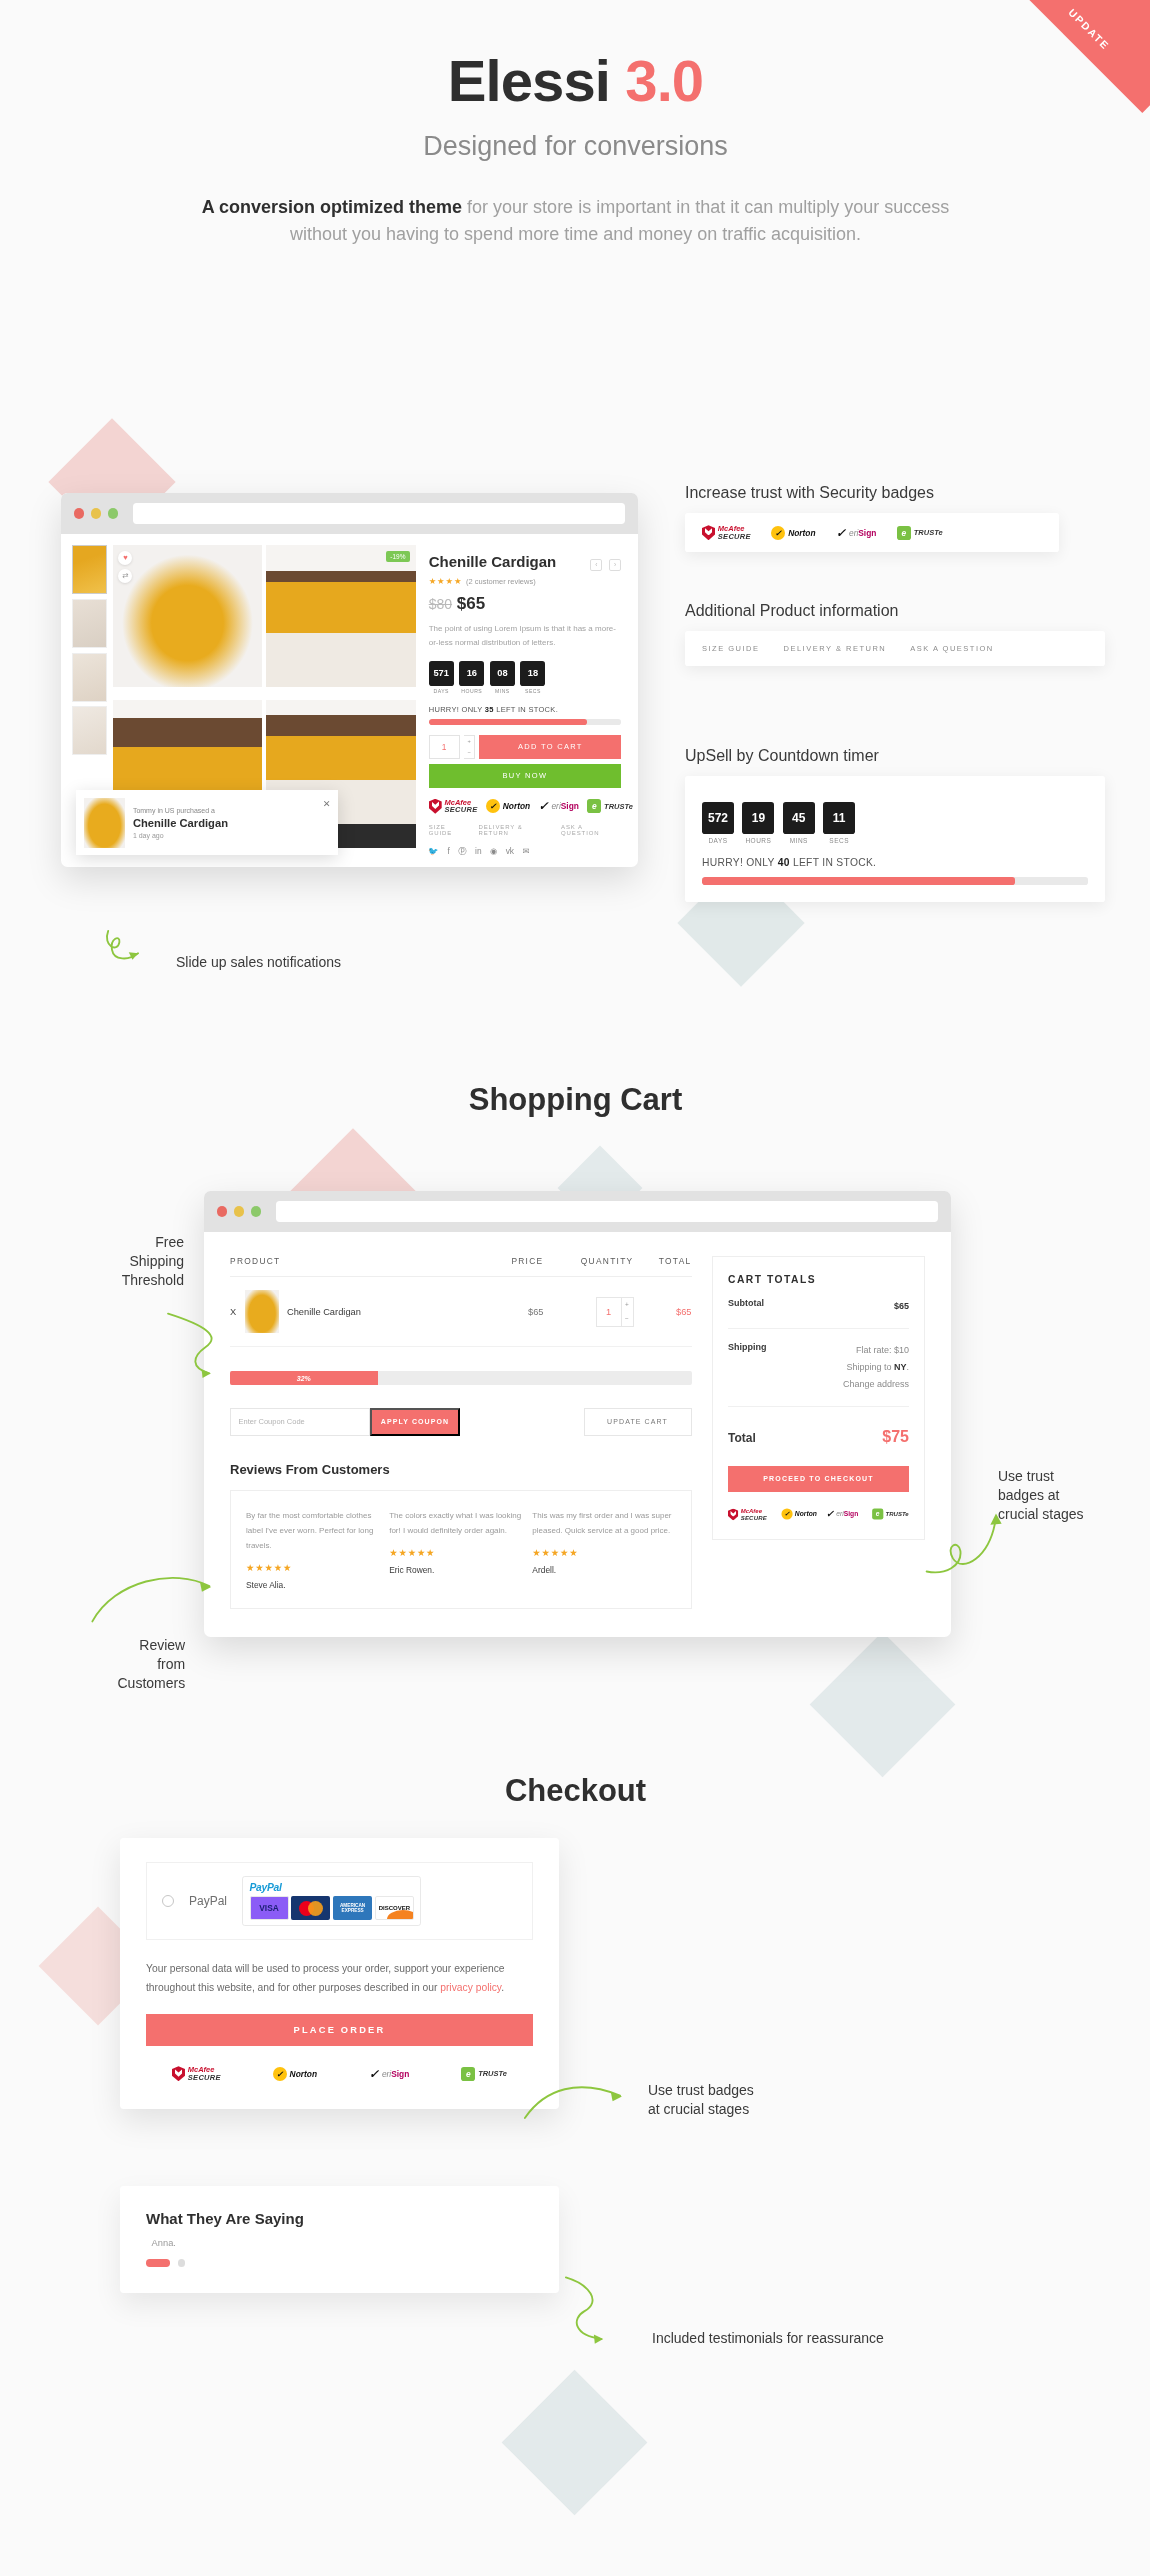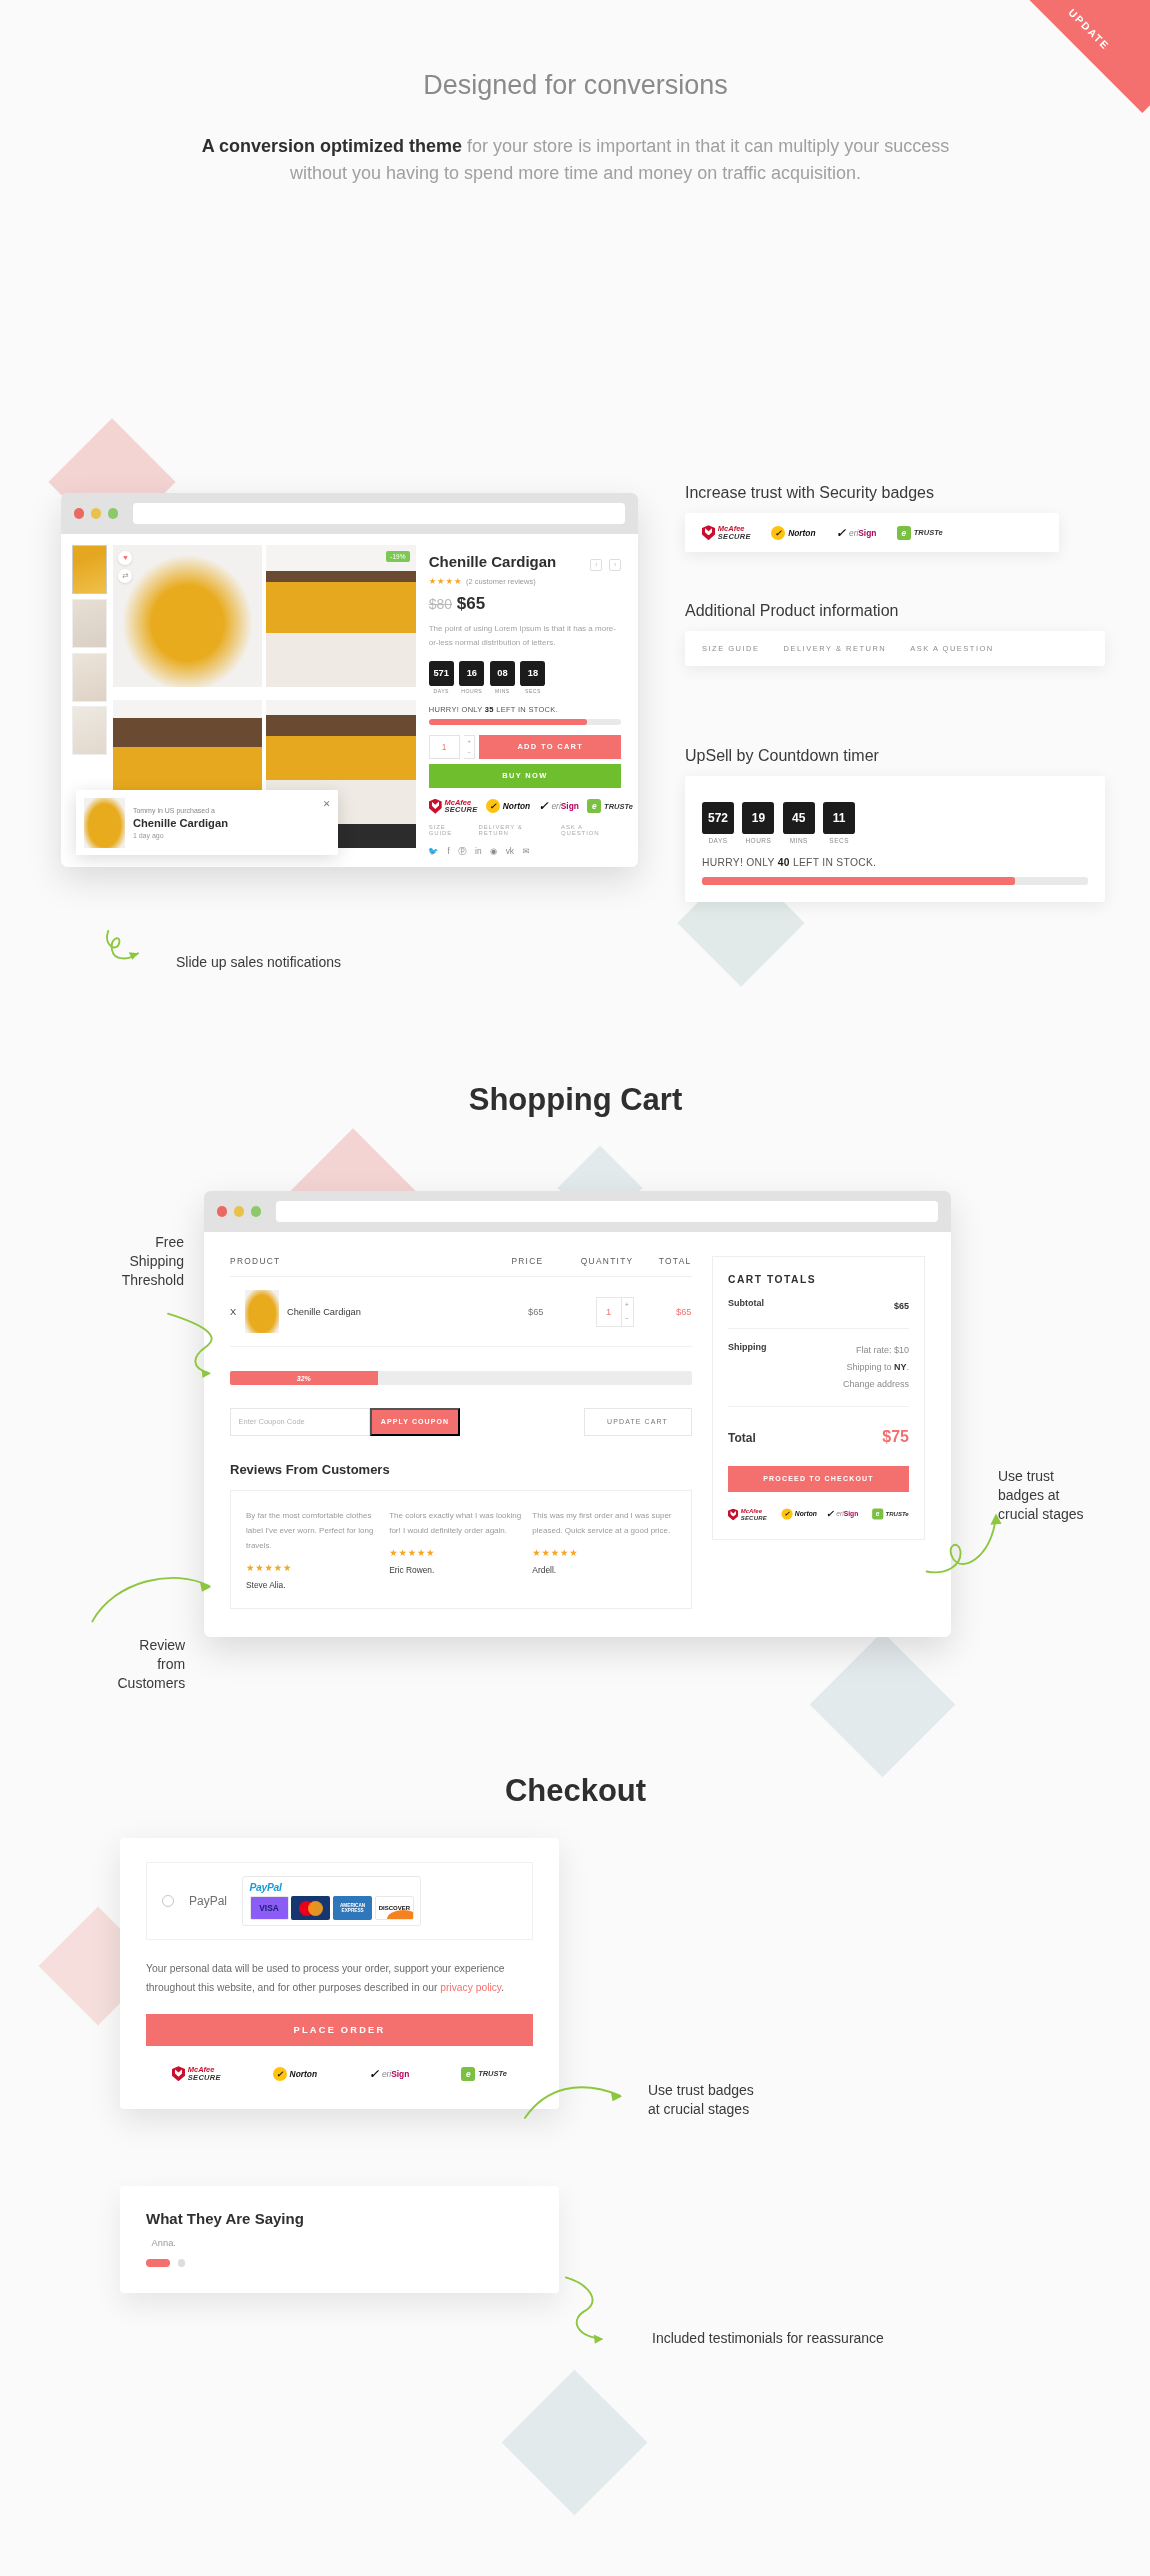--- a/index.html
+++ b/index.html
@@ -68,21 +68,21 @@
   .cdnum{width:25px;height:25px;background:#1c1c1c;color:#fff;border-radius:2.8px;font-size:9.3px;font-weight:700;display:flex;align-items:center;justify-content:center;}
   .cdlab{font-size:5.1px;color:#8b8b8b;margin-top:2.8px;letter-spacing:0.5px;}
   .hurry{margin-top:10.3px;font-size:7.5px;color:#555;letter-spacing:0.3px;}
   .hurry b{color:#1c1c1c;}
   .bar{height:5.6px;background:#e9e9e9;border-radius:2.8px;margin-top:5.6px;overflow:hidden;}
   .bar > i{display:block;height:100%;background:#f4706e;border-radius:2.8px;}
   .qtyrow{display:flex;margin-top:10.3px;gap:4.7px;align-items:stretch;}
   .qty{width:31px;border:0.9px solid #e3e3e3;display:flex;align-items:center;justify-content:center;font-size:8.4px;color:#f4706e;}
   .qtyspin{width:10.3px;border:0.9px solid #e3e3e3;border-left:none;display:flex;flex-direction:column;}
   .qtyspin span{flex:1;font-size:5.6px;display:flex;align-items:center;justify-content:center;color:#999;}
-  .btn{border:none;cursor:pointer;color:#fff;font-size:7.5px;letter-spacing:1.3px;font-weight:700;display:flex;align-items:center;justify-content:center;}
+  .btn{border:none;cursor:pointer;color:#fff;font-size:7.5px;letter-spacing:1.3px;font-weight:400;display:flex;align-items:center;justify-content:center;}
   .btn-cart{flex:1;height:23.4px;background:#f4706e;}
   .btn-buy{width:100%;height:23.4px;background:#6fbe2e;margin-top:5.6px;}
   .badges{display:flex;gap:8.4px;margin-top:11.2px;align-items:center;}
   .lnkrow{display:flex;gap:8.4px;margin-top:10.3px;font-size:6px;letter-spacing:0.9px;color:#aaa;}
   .social{display:flex;gap:8.4px;margin-top:10.3px;font-size:8.4px;color:#8a8a8a;}
 
   
   #sales-notification{position:absolute;left:15px;bottom:11.2px;width:262px;background:#fff;box-shadow:0 3.7px 17px rgba(0,0,0,.15);display:flex;padding:7.5px;align-items:center;gap:8.4px;z-index:9;}
   #sales-notification .img{width:41px;height:50px;background:#f3f1ef;flex:0 0 41px;position:relative;overflow:hidden;}
   .sn-body{flex:1;}
@@ -210,20 +210,24 @@
 <body>
 
 <div class="page">
 
   <div class="ribbon">
     <div class="tri"></div>
     <div class="txt">UPDATE</div>
   </div>
 
   <div class="hero">
+    <h1>
+      <span>Elessi</span>
+      <span class="accent">3.0</span>
+    </h1>
     <div class="sub">Designed for conversions</div>
     <div class="lead">
       <b>A conversion optimized theme</b><span> for your store is important in that it can multiply your success without you having to spend more time and money on traffic acquisition.</span>
     </div>
   </div>
 
   <div class="dia pinklite" style="left:67px;top:437px;width:90px;height:90px;"></div>
   <div class="dia blue" style="left:696px;top:878px;width:90px;height:90px;opacity:.55;"></div>
   <div class="dia pinklite" style="left:308px;top:1147px;width:90px;height:90px;"></div>
   <div class="dia blue" style="left:570px;top:1158px;width:60px;height:60px;opacity:.5;"></div>

